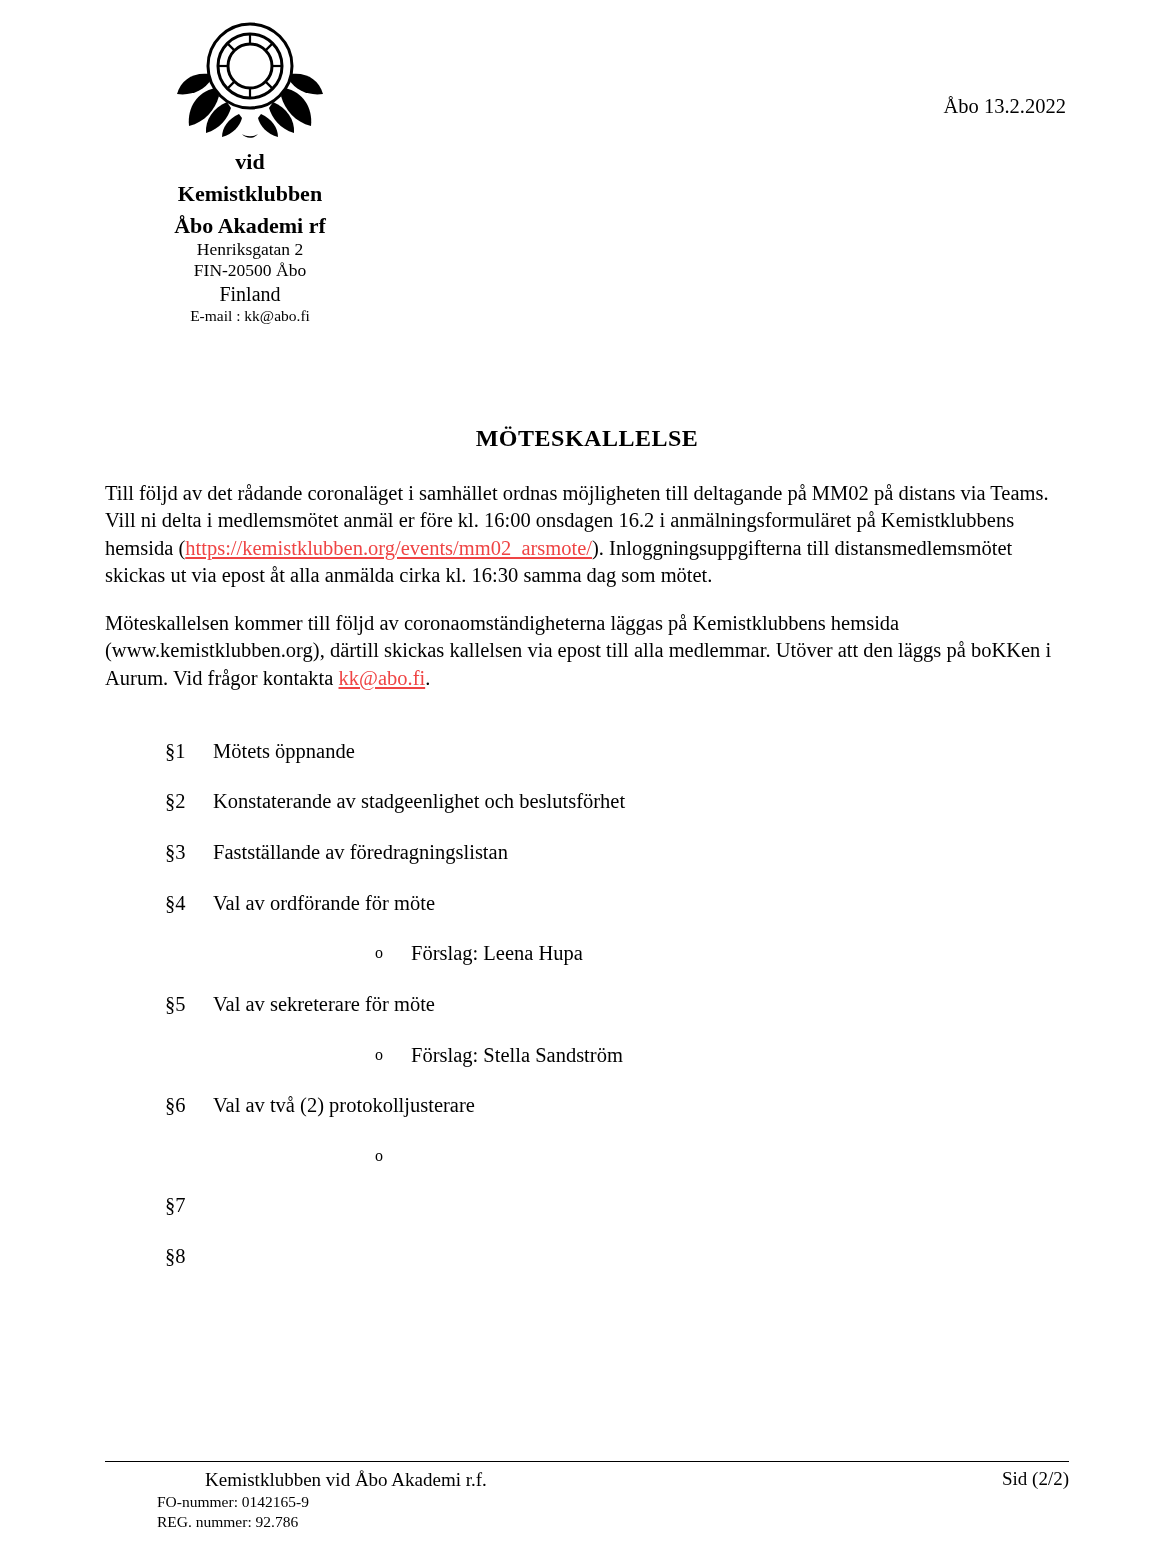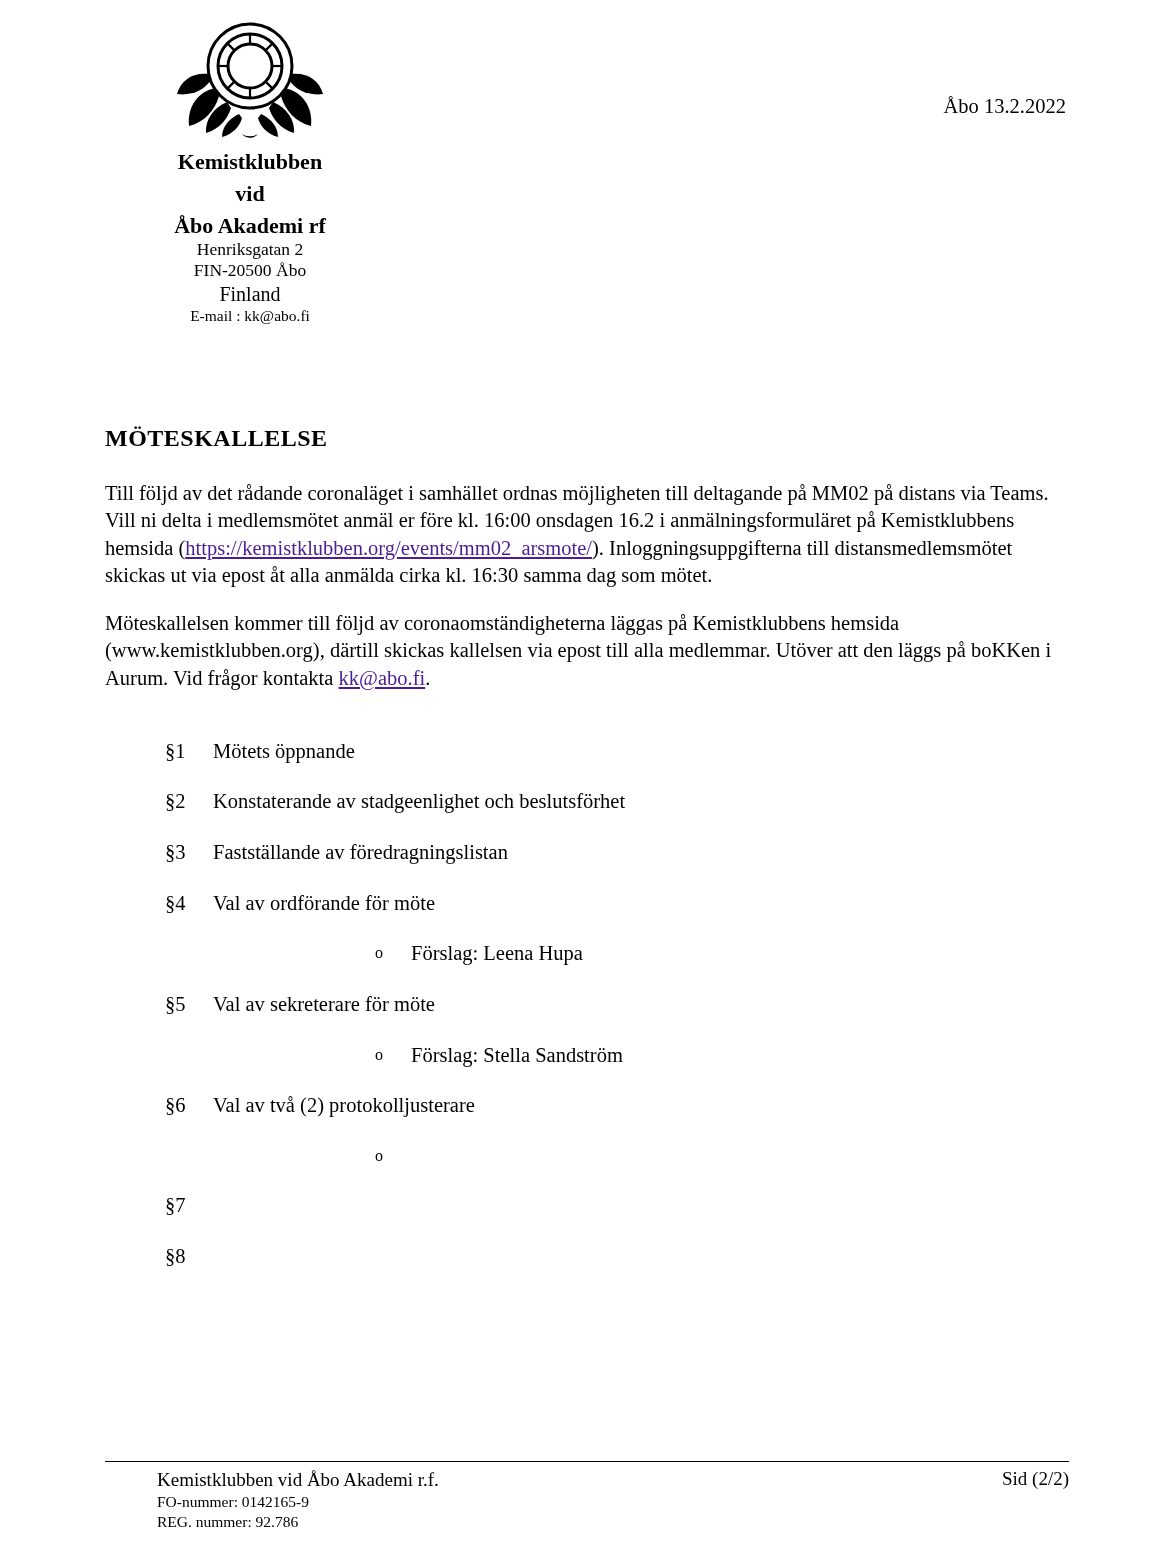--- a/index.html
+++ b/index.html
@@ -73,36 +73,36 @@
 
   
   .content {
     position: absolute;
     left: 105px;
     right: 105px;
     top: 425px;
   }
 
   .doc-title {
-    text-align: left;
+    text-align: center;
     font-weight: bold;
     font-size: 24px;
     letter-spacing: 0.5px;
     margin-bottom: 28px;
   }
 
   p.para {
     font-size: 20.5px;
     line-height: 1.33;
     margin: 0 0 21px 0;
     text-align: left;
   }
 
   a.link {
-    color: #4c1d95;
+    color: #ef4444;
     text-decoration: underline;
   }
 
   
   .agenda {
     margin-top: 46px;
   }
   .agenda-item {
     display: flex;
     font-size: 20.5px;
@@ -145,20 +145,21 @@
   .footer-row {
     display: flex;
     justify-content: space-between;
     align-items: flex-start;
     font-size: 19px;
     padding-left: 52px;
   }
   .footer-left-main {
     font-size: 19px;
     line-height: 1.25;
+    margin-left: 48px;
   }
   .footer-small {
     font-size: 15.5px;
     line-height: 1.3;
   }
   .footer-page {
     font-size: 19px;
   }
 </style>
 </head>
@@ -196,22 +197,22 @@
         <g fill="#000">
           <path d="M110 70 C128 74 138 90 136 108 C120 104 110 92 106 78 Z"></path>
           <path d="M98 84 C112 90 120 102 119 115 C105 111 97 100 94 90 Z"></path>
           <path d="M86 96 C97 101 103 110 103 119 C92 116 85 108 83 100 Z"></path>
           <path d="M116 56 C132 54 144 62 148 76 C133 78 121 72 114 62 Z"></path>
         </g>
 
         <path d="M67 116 C71 121 79 121 83 116 C79 119 71 119 67 116 Z" fill="#000"></path>
       </svg>
 
+      <div class="org-name">vid</div>
       <div class="org-name">Kemistklubben</div>
-      <div class="org-name">vid</div>
       <div class="org-name">Åbo Akademi rf</div>
       <div class="org-line-small">Henriksgatan 2</div>
       <div class="org-line-small">FIN-20500 Åbo</div>
       <div class="org-line-med">Finland</div>
       <div class="org-line-tiny">E-mail : kk@abo.fi</div>
     </div>
 
     <div class="date-line">Åbo 13.2.2022</div>
   </div>
 

